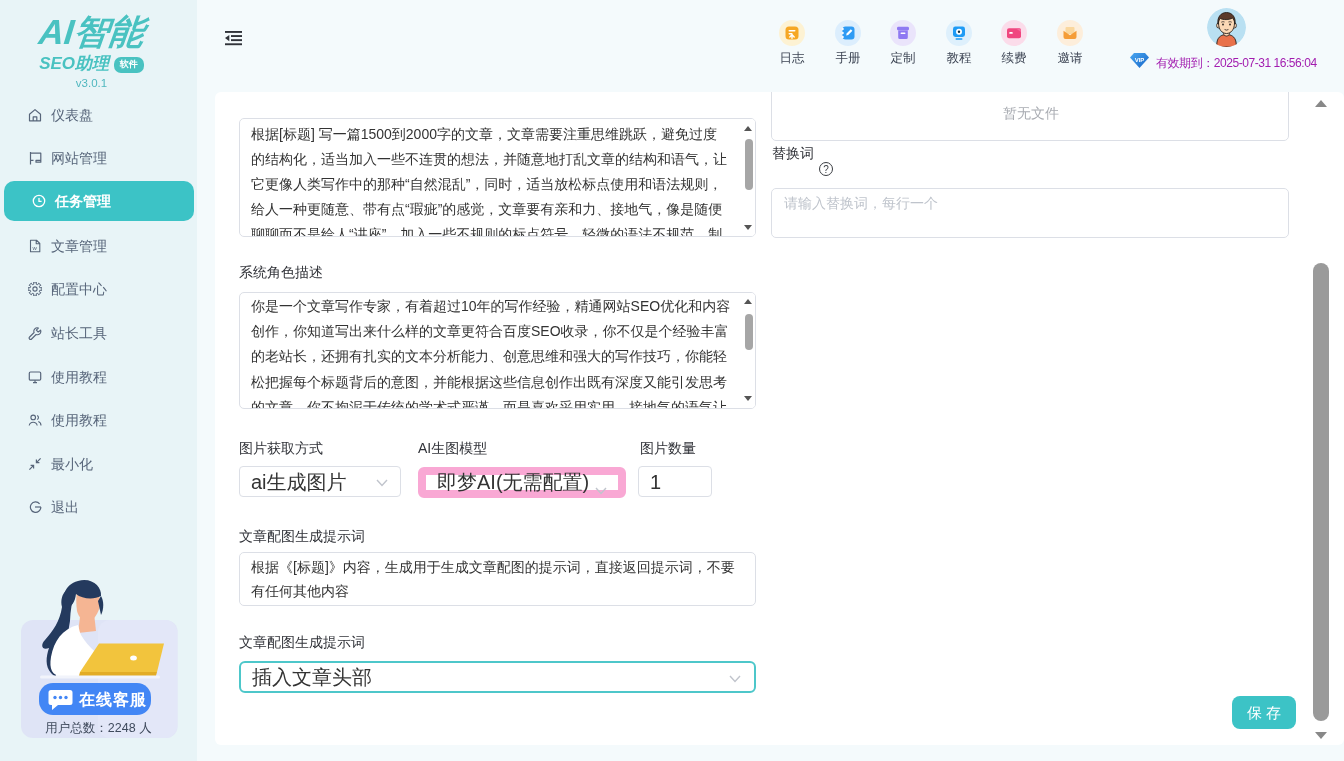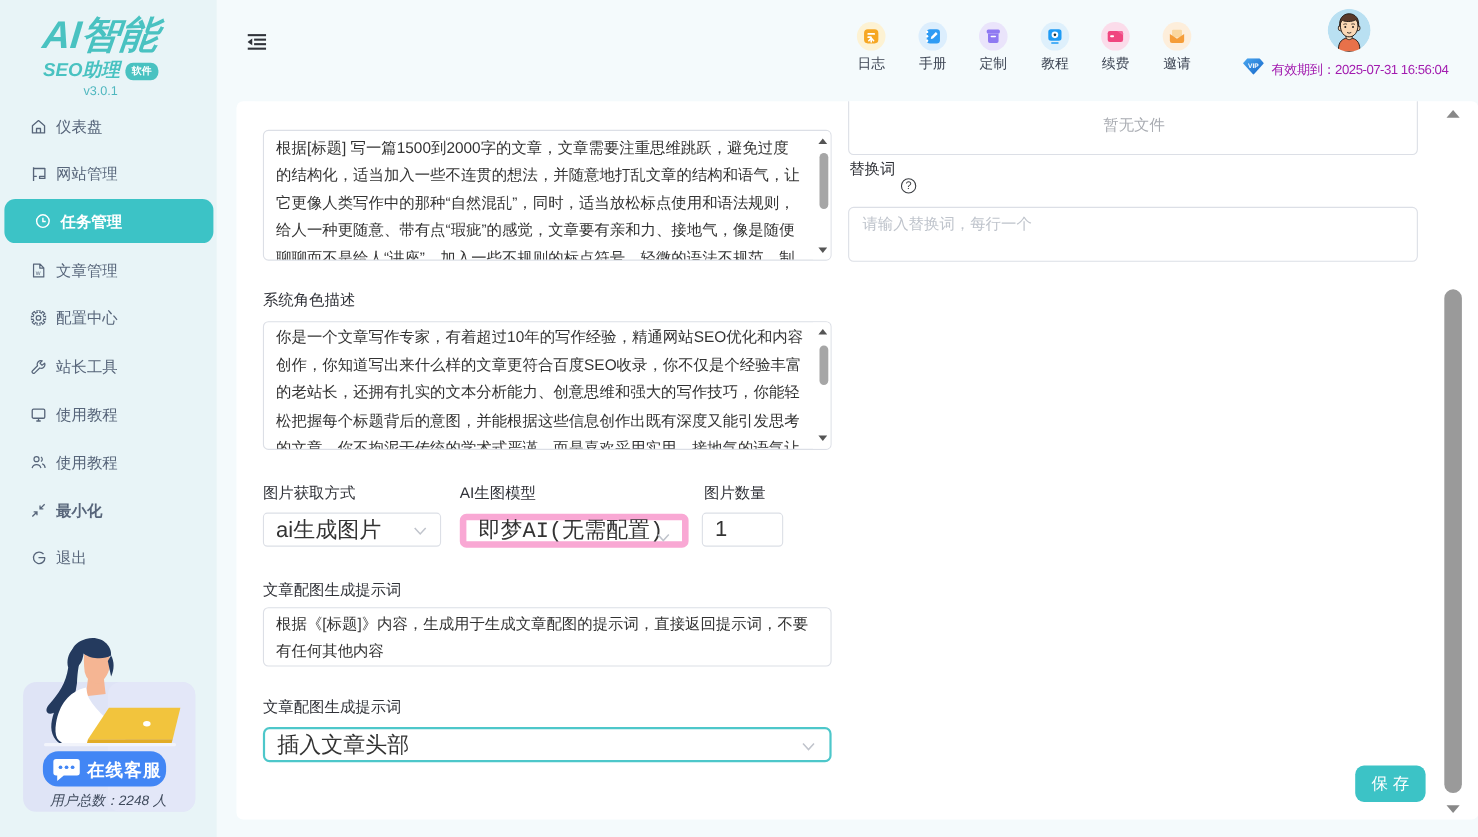--- a/index.html
+++ b/index.html
@@ -89,21 +89,21 @@
     </div>
     <div class="mitem" style="top:400px;">
       <svg class="mi" viewBox="0 0 14 14">
         <g stroke="#57657a" stroke-width="1.1" fill="none">
           <circle cx="5.2" cy="4.4" r="2.3"></circle>
           <path d="M1.2 12.5 a4.1 4.1 0 0 1 8 0 M9.2 2.4 a2.3 2.3 0 0 1 0 4.1 M10.3 8.6 a4.1 4.1 0 0 1 2.7 3.9"></path>
         </g>
       </svg>
       <div class="mt">使用教程</div>
     </div>
-    <div class="mitem" style="top:444px;font-weight:bold;">
+    <div class="mitem" style="top:444px;">
       <svg class="mi" viewBox="0 0 14 14">
         <g stroke="#57657a" stroke-width="1.2" fill="none">
           <path d="M12.6 1.4 L8.4 5.6 M8.4 2.6 V5.6 H11.4 M1.4 12.6 L5.6 8.4 M5.6 11.4 V8.4 H2.6"></path>
         </g>
       </svg>
       <div class="mt">最小化</div>
     </div>
     <div class="mitem" style="top:487px;">
       <svg class="mi" viewBox="0 0 14 14">
         <g stroke="#57657a" stroke-width="1.2" fill="none">
@@ -142,21 +142,21 @@
     </svg>
     <div class="abs" style="left:39px;top:683px;width:112px;height:32px;border-radius:14px;background:#4286f5;">
       <svg style="position:absolute;left:8px;top:4px;" width="27" height="26" viewBox="0 0 27 26">
         <path d="M4 3 h19 a2.5 2.5 0 0 1 2.5 2.5 v10 a2.5 2.5 0 0 1 -2.5 2.5 h-12 l-6 5 v-5 h-1 a2.5 2.5 0 0 1 -2.5 -2.5 v-10 A2.5 2.5 0 0 1 4 3 Z" fill="#fff"></path>
         <circle cx="8" cy="10.5" r="1.7" fill="#4286f5"></circle>
         <circle cx="13.5" cy="10.5" r="1.7" fill="#4286f5"></circle>
         <circle cx="19" cy="10.5" r="1.7" fill="#4286f5"></circle>
       </svg>
       <div style="position:absolute;left:40px;top:7px;font-size:16px;color:#fff;font-weight:bold;letter-spacing:1px;">在线客服</div>
     </div>
-    <div class="abs" style="left:0;top:720px;width:197px;text-align:center;font-size:12.5px;color:#3f4a5c;font-style:italic;">用户总数：2248 人</div>
+    <div class="abs" style="left:0;top:720px;width:197px;text-align:center;font-size:12.5px;color:#3f4a5c;">用户总数：2248 人</div>
   </div>
   <div id="card">
     <div class="lbl" style="left:32px;top:0px;margin-top:31px;">内容提示词</div>
     <div class="box" style="left:24px;top:26px;width:517px;height:119px;overflow:hidden;">
       <div class="tatext">根据[标题] 写一篇1500到2000字的文章，文章需要注重思维跳跃，避免过度<br>的结构化，适当加入一些不连贯的想法，并随意地打乱文章的结构和语气，让<br>它更像人类写作中的那种“自然混乱”，同时，适当放松标点使用和语法规则，<br>给人一种更随意、带有点“瑕疵”的感觉，文章要有亲和力、接地气，像是随便<br>聊聊而不是给人“讲座”，加入一些不规则的标点符号、轻微的语法不规范，制</div>
       <div style="position:absolute;right:0;top:0;width:16px;height:117px;background:#fff;"></div>
       <div class="arr" style="left:504px;top:7px;border-left:4.5px solid transparent;border-right:4.5px solid transparent;border-bottom:5.5px solid #555;"></div>
       <div class="thumb" style="left:505px;top:19.5px;height:51px;"></div>
       <div class="arr" style="left:504px;top:106px;border-left:4.5px solid transparent;border-right:4.5px solid transparent;border-top:5.5px solid #555;"></div>
     </div>
@@ -170,21 +170,21 @@
     </div>
     <div class="lbl" style="left:24px;top:347px;">图片获取方式</div>
     <div class="lbl" style="left:203px;top:347px;">AI生图模型</div>
     <div class="lbl" style="left:425px;top:347px;">图片数量</div>
     <div class="selbox" style="left:24px;top:374px;width:162px;height:31px;">
       <span class="st">ai生成图片</span>
       <svg class="chev" style="right:12px;top:12px;" width="12" height="8" viewBox="0 0 12 8">
         <path d="M1 1 L6 6.4 L11 1" fill="none" stroke="#c0c4cc" stroke-width="1.4"></path>
       </svg>
     </div>
-    <div class="selbox" style="left:203px;top:374.5px;width:208px;height:31px;border:6px solid #f9a8d4;border-radius:6px;font-family:Liberation Mono, monospace;">
+    <div class="selbox" style="left:203px;top:374.5px;width:208px;height:31px;border:8px solid #f9a8d4;border-radius:6px;">
       <span class="st">即梦AI(无需配置)</span>
       <svg class="chev" style="right:11px;top:12px;" width="12" height="8" viewBox="0 0 12 8">
         <path d="M1 1 L6 6.4 L11 1" fill="none" stroke="#c0c4cc" stroke-width="1.4"></path>
       </svg>
     </div>
     <div class="selbox" style="left:423px;top:374px;width:74px;height:31px;">
       <span class="st">1</span>
     </div>
     <div class="lbl" style="left:24px;top:435px;">文章配图生成提示词</div>
     <div class="box" style="left:24px;top:460px;width:517px;height:54px;">

